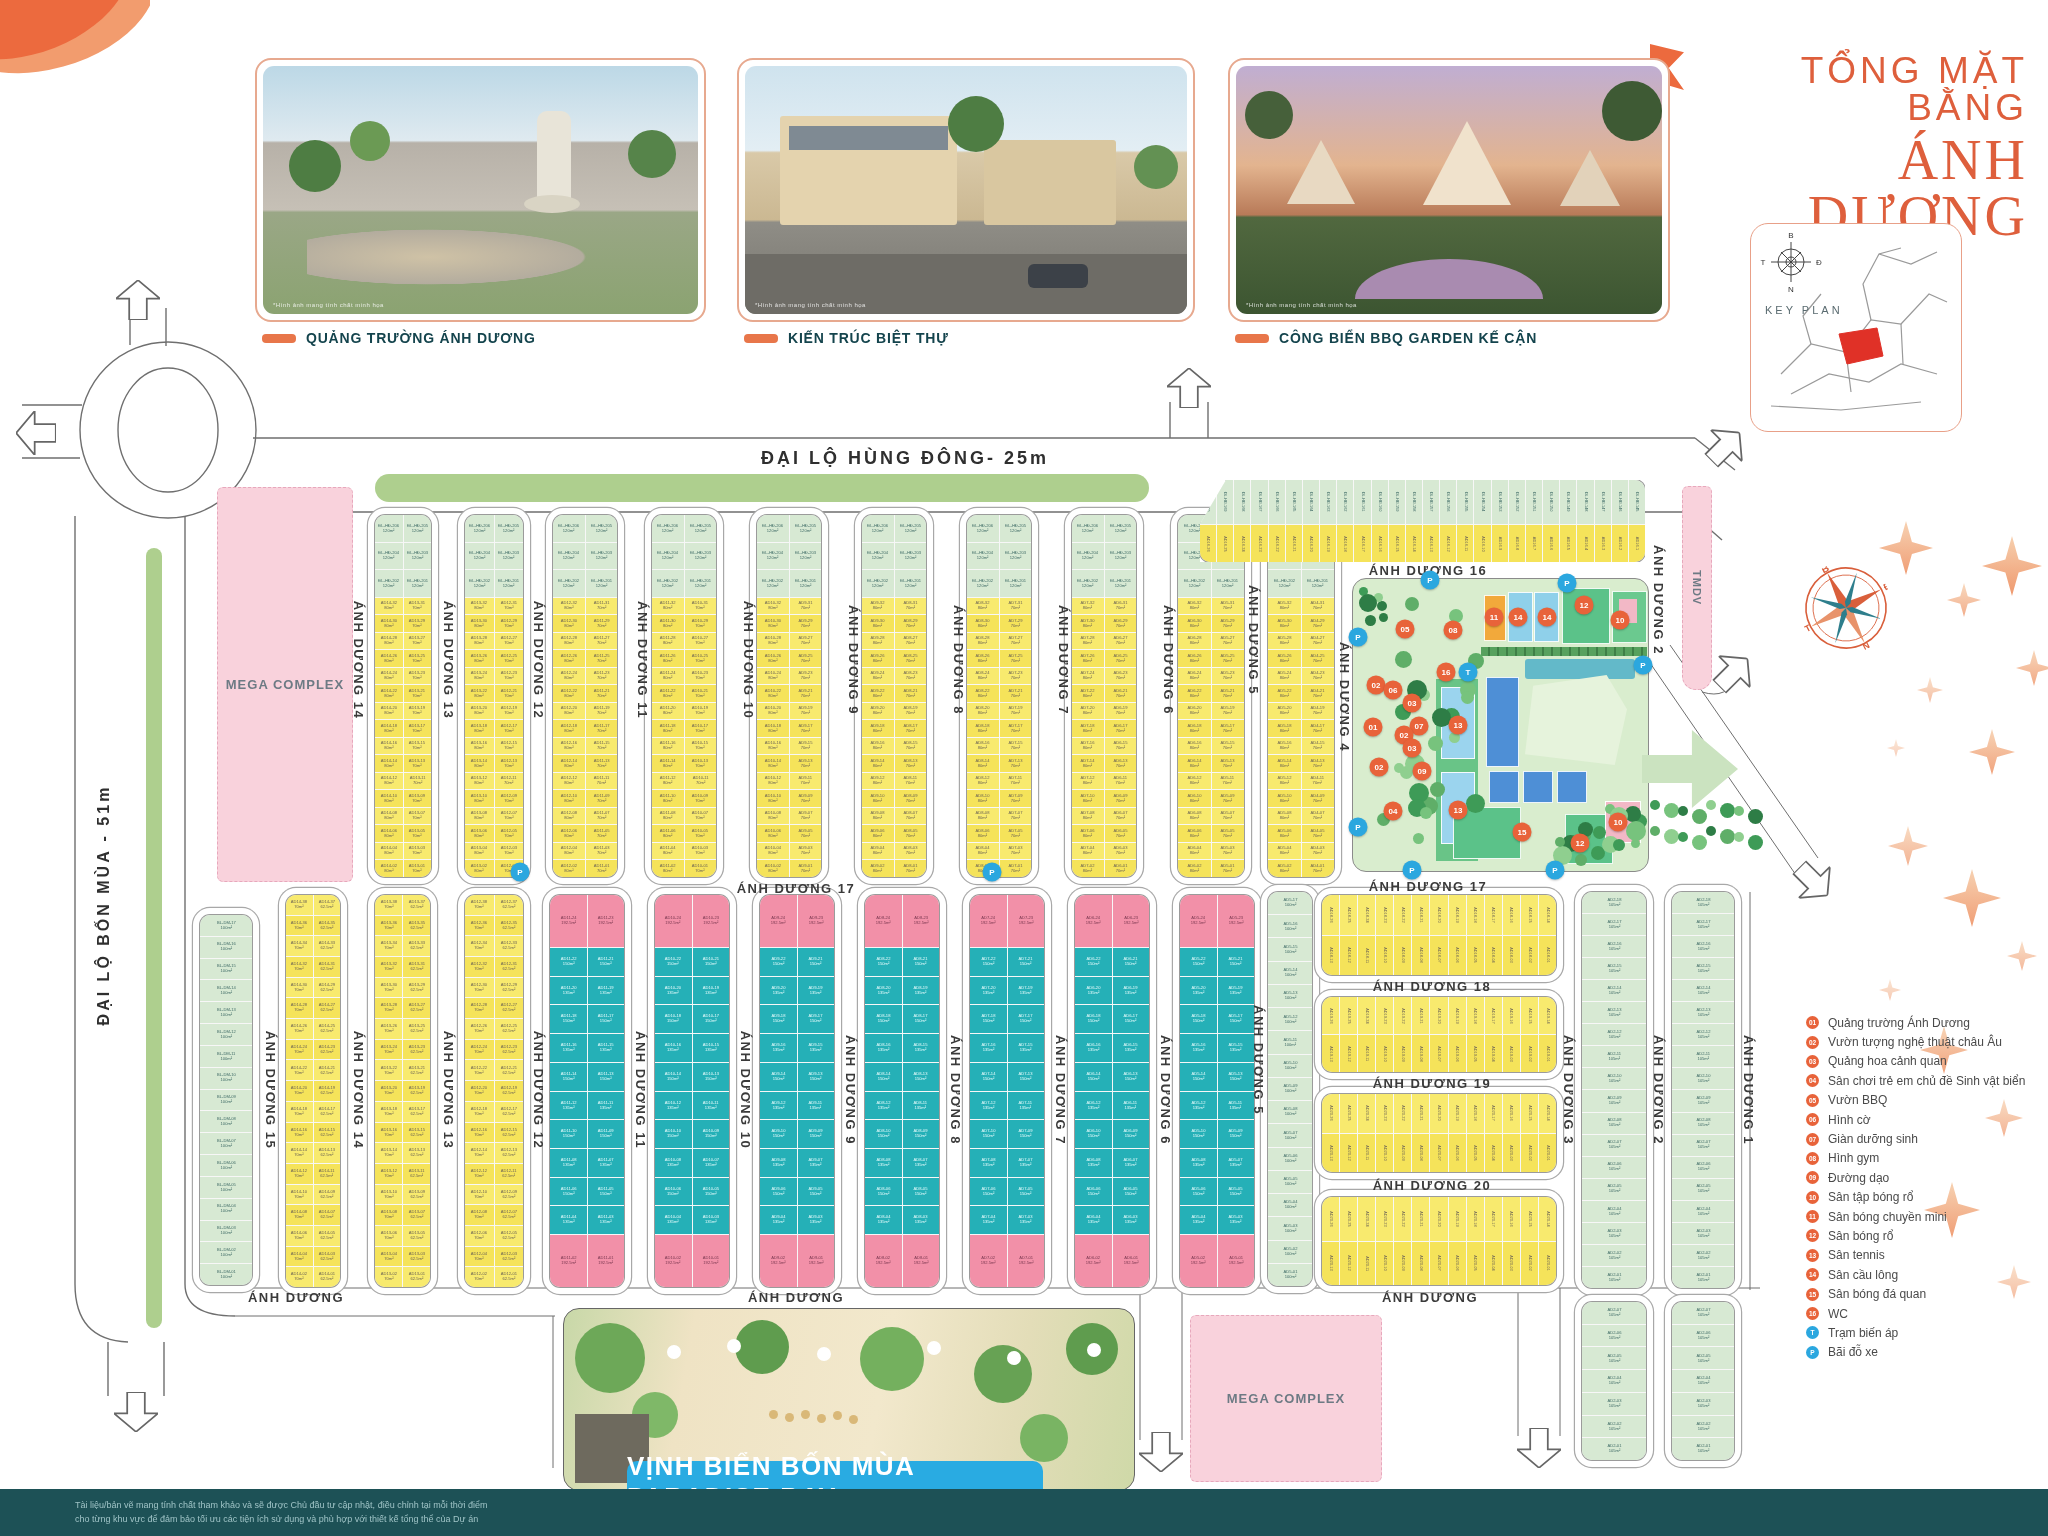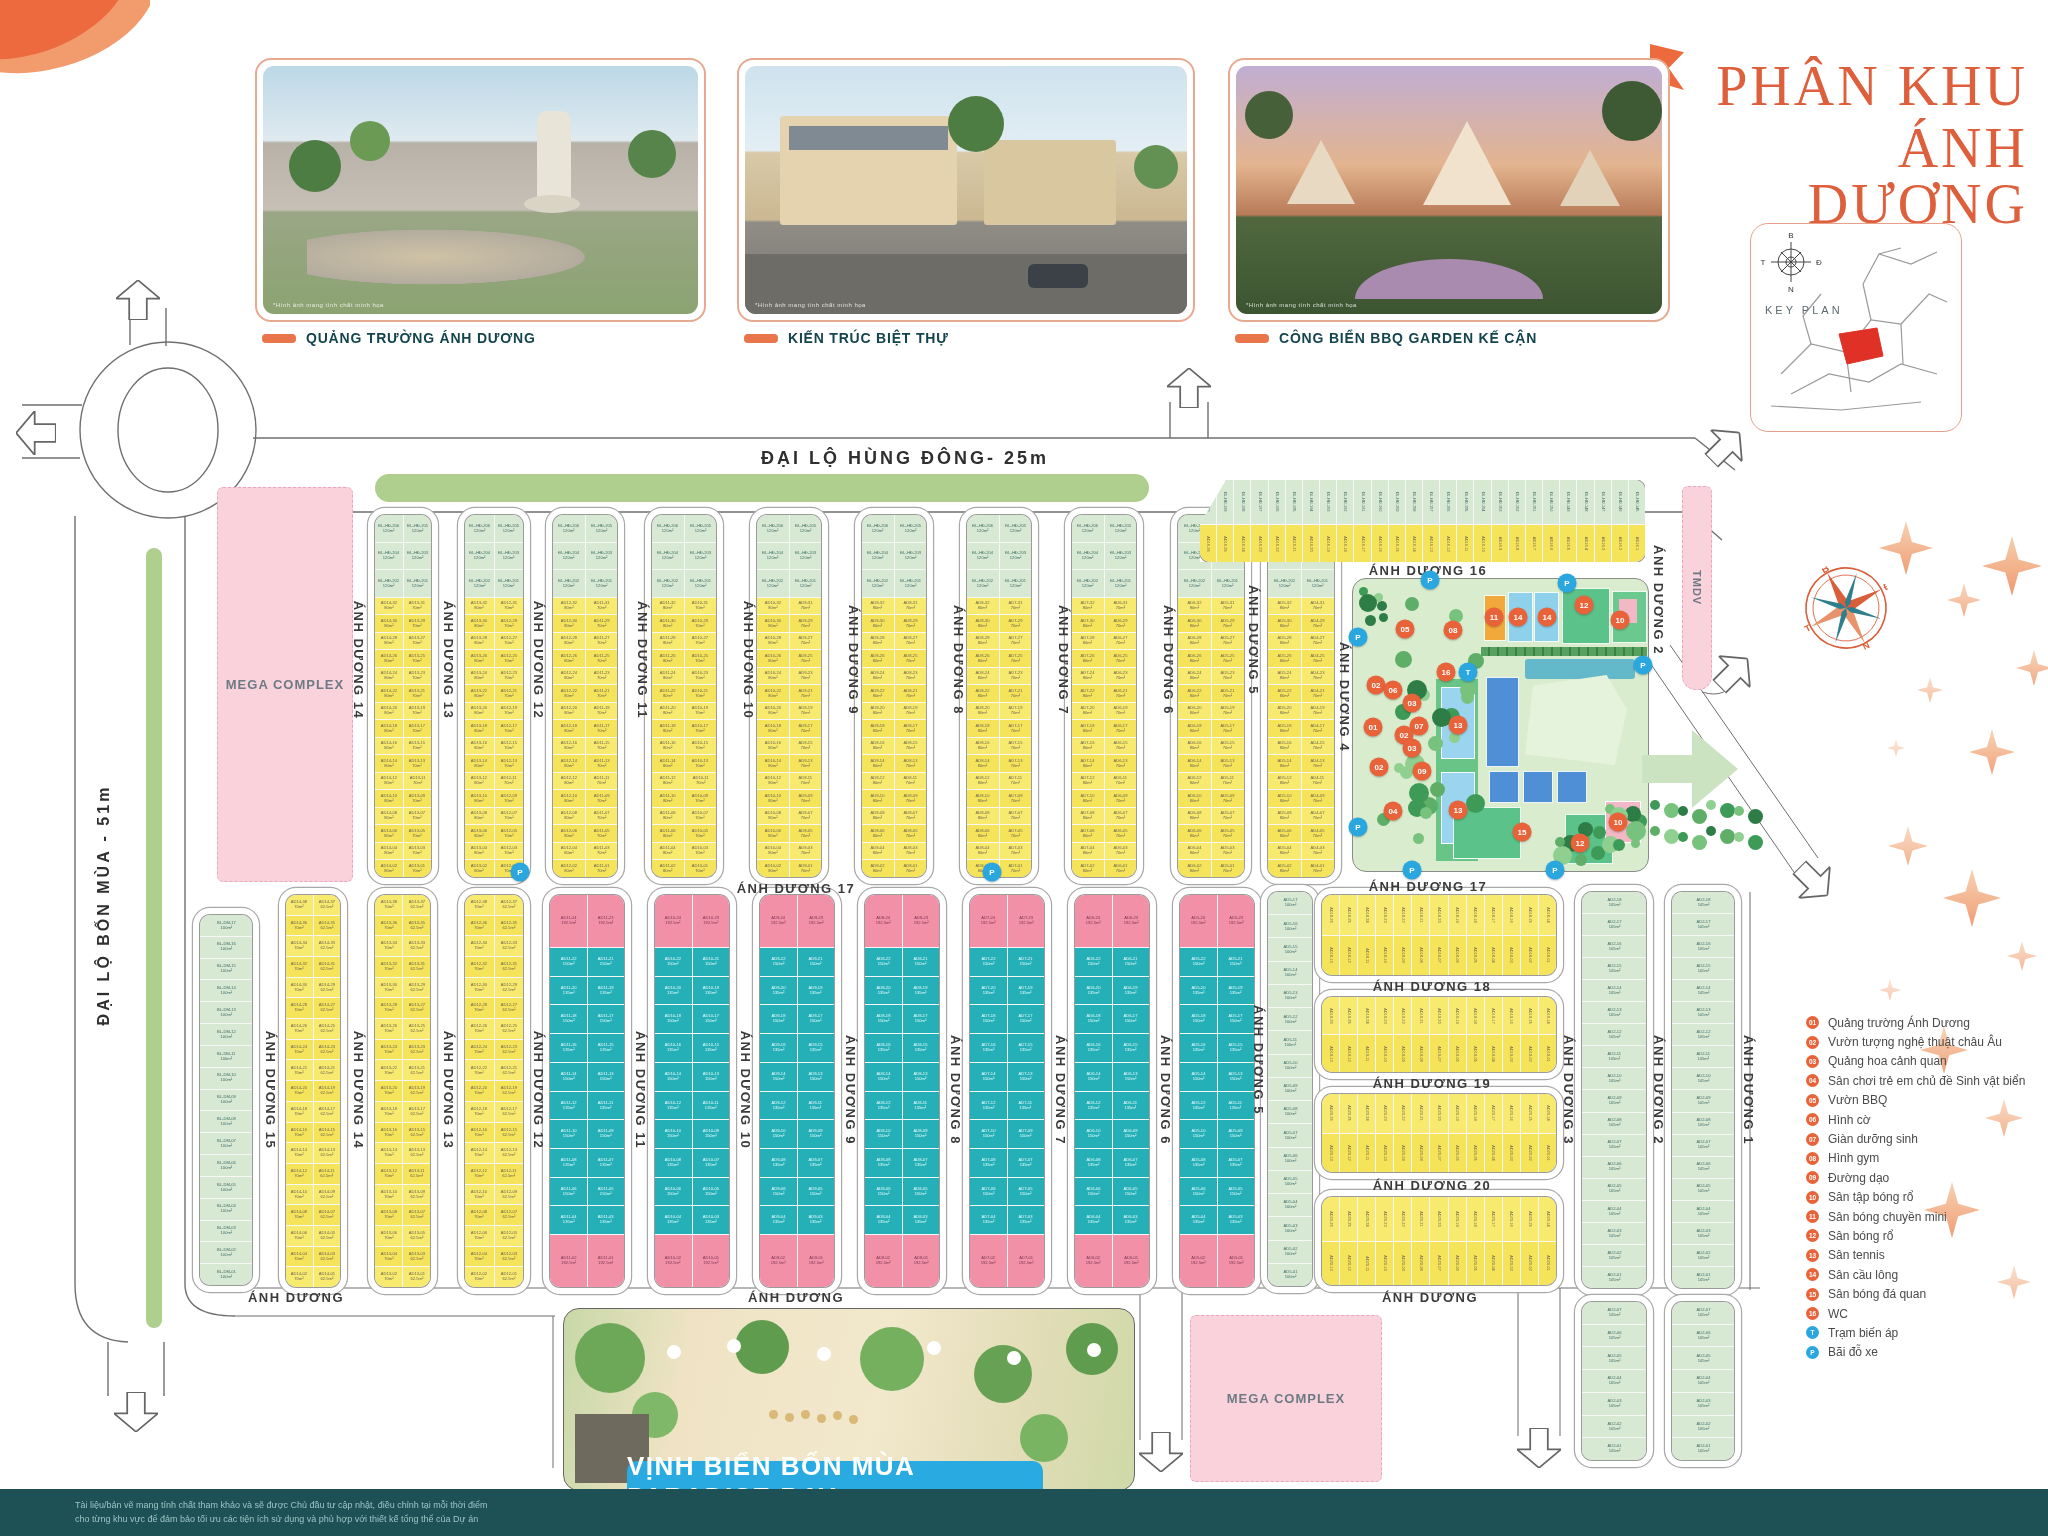--- a/index.html
+++ b/index.html
@@ -119,21 +119,21 @@
   <div class="abs caption-row" style="left:744px;top:330px;">
     <div class="cap-dash"></div>
     <div class="cap-text">KIẾN TRÚC BIỆT THỰ</div>
   </div>
   <div class="abs caption-row" style="left:1235px;top:330px;">
     <div class="cap-dash"></div>
     <div class="cap-text">CÔNG BIỂN BBQ GARDEN KẾ CẬN</div>
   </div>
 
   <div class="abs title-block" style="left:1690px;top:52px;width:338px;">
-    <div class="title-l23">PHÂN KHU</div>
+    <div class="title-l1">TỔNG MẶT BẰNG</div>
     <div class="title-l23">ÁNH DƯƠNG</div>
   </div>
   <div class="abs keyplan" style="left:1750px;top:223px;width:210px;height:207px;">
     <svg width="210" height="207" viewBox="0 0 210 207">
       <g stroke="#9a9a9a" stroke-width="1.2" fill="none">
         <path d="M30 150 L60 120 L95 128 L120 96 L150 100 L178 70 L196 78"></path>
         <path d="M40 170 L78 150 L118 158 L150 140 L186 150"></path>
         <path d="M120 96 L112 60 L128 30 L150 24"></path>
         <path d="M128 30 L160 40 L186 28"></path>
         <path d="M60 120 L52 92 L70 70"></path>

